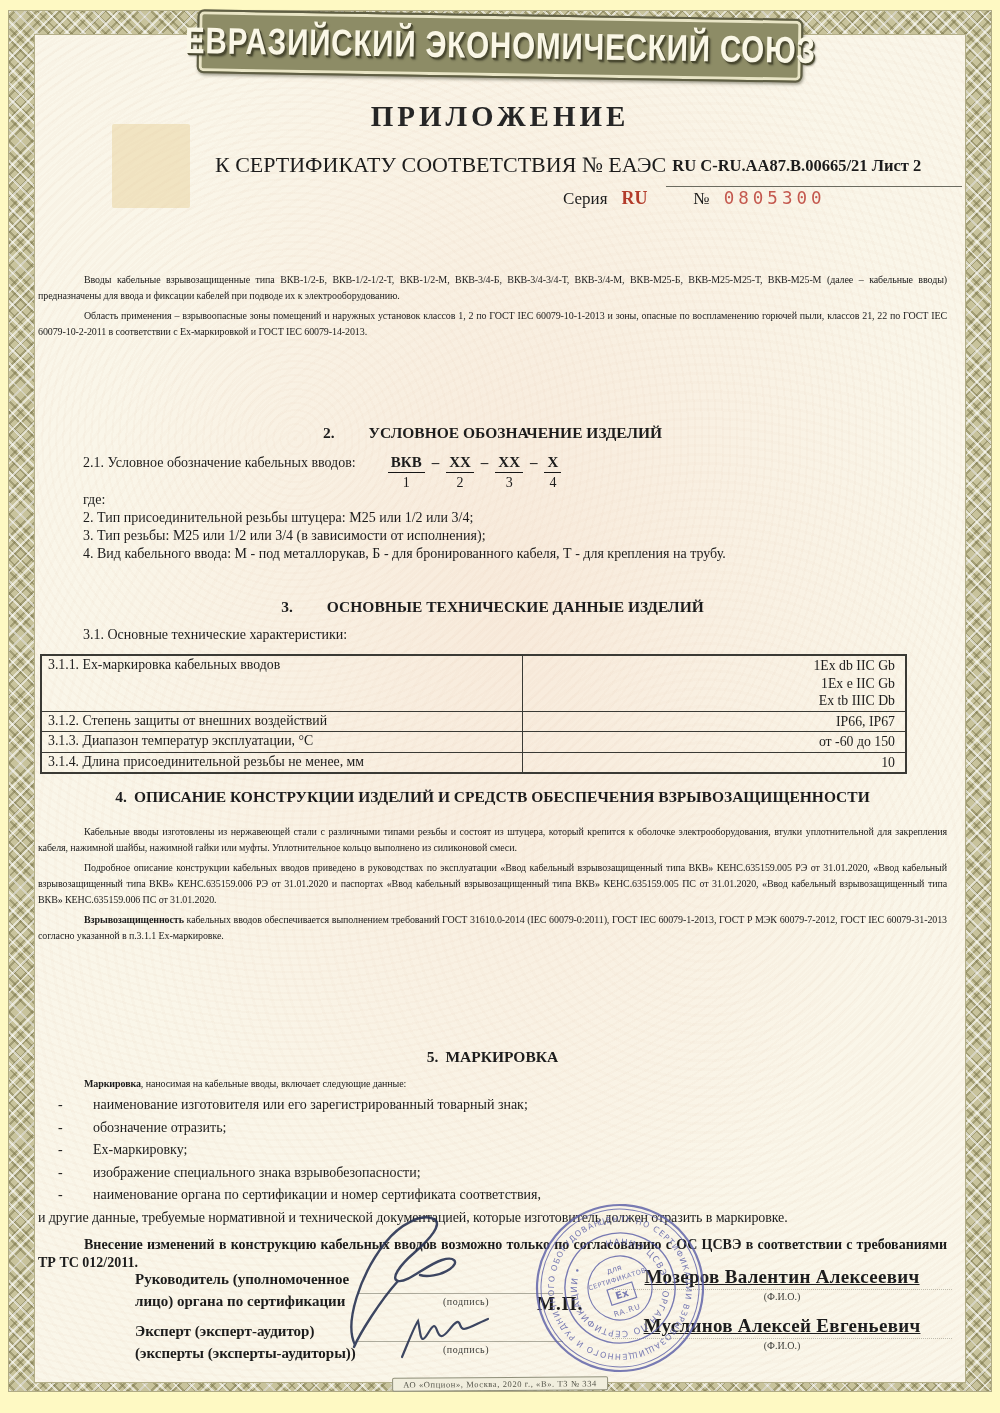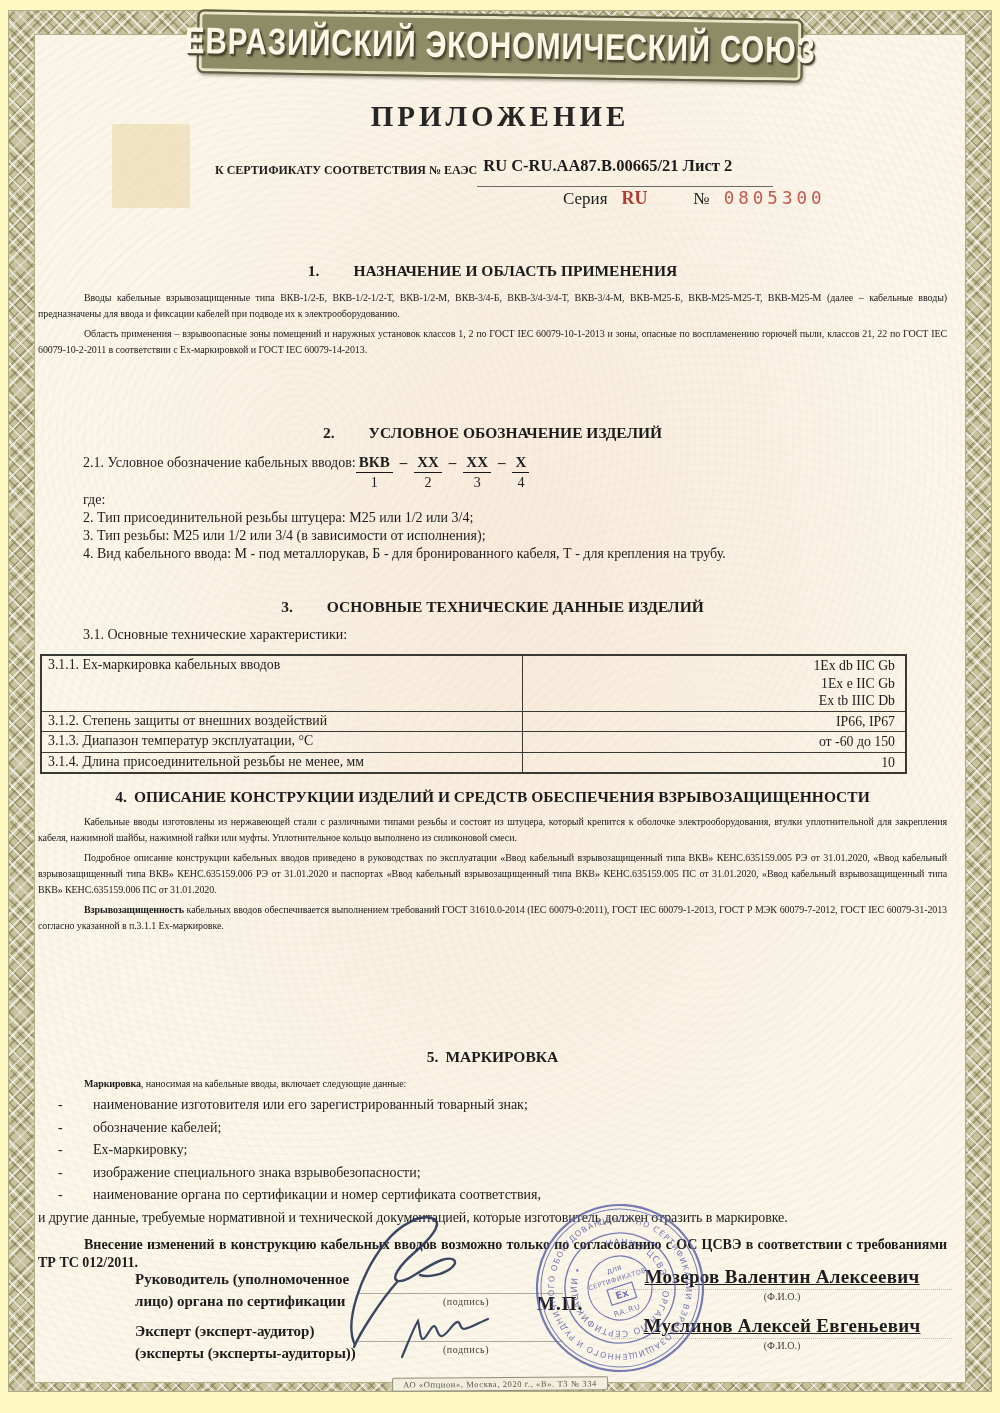--- a/index.html
+++ b/index.html
@@ -28,35 +28,35 @@
   .plate{position:absolute;left:50%;top:14px;transform:translateX(-50%) rotate(0.9deg);
     width:602px;height:60px;background:#8d8c66;border:2px solid#5f5e44;border-radius:7px;
     box-shadow:inset 0 0 0 3px #e9e5c6, 1px 2px 3px rgba(60,60,40,.45);
     display:flex;align-items:center;justify-content:center;z-index:5;}
   .plate-text{font-family:"Liberation Sans",sans-serif;font-weight:bold;font-size:37px;
     color:#faf7e6;letter-spacing:1px;white-space:nowrap;transform:scaleX(.80);
     text-shadow:2px 2px 0 #4a4930,1px 1px 0 #4a4930,3px 3px 2px rgba(40,40,25,.5);}
   .doc-title{position:absolute;left:0;right:0;top:100px;text-align:center;
     font-size:29px;font-weight:bold;letter-spacing:4px;color:#262626;}
   .cert-row{position:absolute;left:215px;top:147px;display:flex;align-items:flex-end;}
-  .cert-prefix{font-size:12px;white-space:nowrap;font-weight:bold;}
+  .cert-prefix{font-size:22px;white-space:nowrap;}
   .cert-number{font-size:16.5px;font-weight:bold;white-space:nowrap;
     border-bottom:1.5px solid #6b6b60;padding:0 4px 10px 6px;position:relative;top:9px;min-width:286px;}
   .seria-row{position:absolute;left:563px;top:188px;display:flex;align-items:baseline;font-size:17px;}
   .seria-val{font-weight:bold;margin-left:14px;font-size:18px;}
   .no-label{margin-left:46px;font-size:17px;}
   .no-val{margin-left:14px;font-family:"DejaVu Sans Mono",monospace;font-size:17.5px;letter-spacing:4px;}
   
   .sec{position:absolute;left:38px;width:909px;}
   .sec-head{text-align:center;font-weight:bold;font-size:15.5px;white-space:nowrap;}
   .sec-head .num-wide{margin-right:34px;}
   .sec-head .num-narrow{margin-right:7px;}
   .para{font-size:10px;line-height:16px;text-align:justify;text-indent:46px;margin:0;letter-spacing:-.1px;}
-  .mt8{margin-top:8px}.mt10{margin-top:10px}.mt4{margin-top:4px}
-  .ind{padding-left:45px;}
+  .mt8{margin-top:18px}.mt10{margin-top:10px}.mt4{margin-top:4px}
+  .ind{padding-left:45px;gap:32px;}
   .plain{font-size:14px;line-height:18px;}
   .formula-row{display:flex;align-items:flex-start;margin-top:12px;}
   .formula{display:flex;}
   .f-col{display:flex;flex-direction:column;align-items:center;}
   .f-t{font-weight:bold;font-size:15px;border-bottom:1.6px solid #161616;padding:0 3px 1px;}
   .f-n{font-size:14px;margin-top:2px;}
   .f-sep{font-weight:bold;font-size:15px;margin:0 7px;}
   .where-list{font-size:14px;line-height:18px;}
   .where-list div{margin-top:0;}
   .where-label{margin-top:10px;}
@@ -108,23 +108,20 @@
   </div>
 
   <div class="seria-row">
     <span>Серия</span>
     <span class="seria-val" style="color:#b23b2a">RU</span>
     <span class="no-label">№</span>
     <span class="no-val" style="color:#c4584e">0805300</span>
   </div>
 
   <div class="sec" style="top:262px">
-    <div class="sec-head">
-      <span class="num-wide">1.</span><span>НАЗНАЧЕНИЕ И ОБЛАСТЬ ПРИМЕНЕНИЯ</span>
-    </div>
     <p class="para mt10">Вводы кабельные взрывозащищенные типа ВКВ-1/2-Б, ВКВ-1/2-1/2-Т, ВКВ-1/2-М, ВКВ-3/4-Б, ВКВ-3/4-3/4-Т, ВКВ-3/4-М, ВКВ-М25-Б, ВКВ-М25-М25-Т, ВКВ-М25-М (далее – кабельные вводы) предназначены для ввода и фиксации кабелей при подводе их к электрооборудованию.</p>
     <p class="para mt4">Область применения – взрывоопасные зоны помещений и наружных установок классов 1, 2 по ГОСТ IEC 60079-10-1-2013 и зоны, опасные по воспламенению горючей пыли, классов 21, 22 по ГОСТ IEC 60079-10-2-2011 в соответствии с Ех-маркировкой и ГОСТ IEC 60079-14-2013.</p>
   </div>
 
   <div class="sec" style="top:424px">
     <div class="sec-head">
       <span class="num-wide">2.</span><span>УСЛОВНОЕ ОБОЗНАЧЕНИЕ ИЗДЕЛИЙ</span>
     </div>
     <div class="formula-row ind">
       <span class="plain">2.1. Условное обозначение кабельных вводов:</span>
@@ -197,21 +194,21 @@
     <p class="para mt4">Подробное описание конструкции кабельных вводов приведено в руководствах по эксплуатации «Ввод кабельный взрывозащищенный типа ВКВ» КЕНС.635159.005 РЭ от 31.01.2020, «Ввод кабельный взрывозащищенный типа ВКВ» КЕНС.635159.006 РЭ от 31.01.2020 и паспортах «Ввод кабельный взрывозащищенный типа ВКВ» КЕНС.635159.005 ПС от 31.01.2020, «Ввод кабельный взрывозащищенный типа ВКВ» КЕНС.635159.006 ПС от 31.01.2020.</p>
     <p class="para mt4"><span class="lead-b">Взрывозащищенность</span><span> кабельных вводов обеспечивается выполнением требований ГОСТ 31610.0-2014 (IEC 60079-0:2011), ГОСТ IEC 60079-1-2013, ГОСТ Р МЭК 60079-7-2012, ГОСТ IEC 60079-31-2013 согласно указанной в п.3.1.1 Ех-маркировке.</span></p>
   </div>
 
   <div class="sec" style="top:1048px">
     <div class="sec-head">
       <span class="num-narrow">5.</span><span>МАРКИРОВКА</span>
     </div>
     <p class="para mt10"><span class="lead-b">Маркировка</span><span>, наносимая на кабельные вводы, включает следующие данные:</span></p>
     <div class="bullet"><span class="dash">-</span><span>наименование изготовителя или его зарегистрированный товарный знак;</span></div>
-    <div class="bullet"><span class="dash">-</span><span>обозначение кабелей;</span></div>
+    <div class="bullet"><span class="dash">-</span><span>обозначение отразить;</span></div>
     <div class="bullet"><span class="dash">-</span><span>Ех-маркировку;</span></div>
     <div class="bullet"><span class="dash">-</span><span>изображение специального знака взрывобезопасности;</span></div>
     <div class="bullet"><span class="dash">-</span><span>наименование органа по сертификации и номер сертификата соответствия,</span></div>
     <div class="outro">и другие данные, требуемые нормативной и технической документацией, которые изготовитель должен отразить в маркировке.</div>
     <p class="note">Внесение изменений в конструкцию кабельных вводов возможно только по согласованию с ОС ЦСВЭ в соответствии с требованиями ТР ТС 012/2011.</p>
   </div>
 
   <div class="sig-area">
     <div class="role" style="top:1320px">
       <div>Эксперт (эксперт-аудитор)</div>

